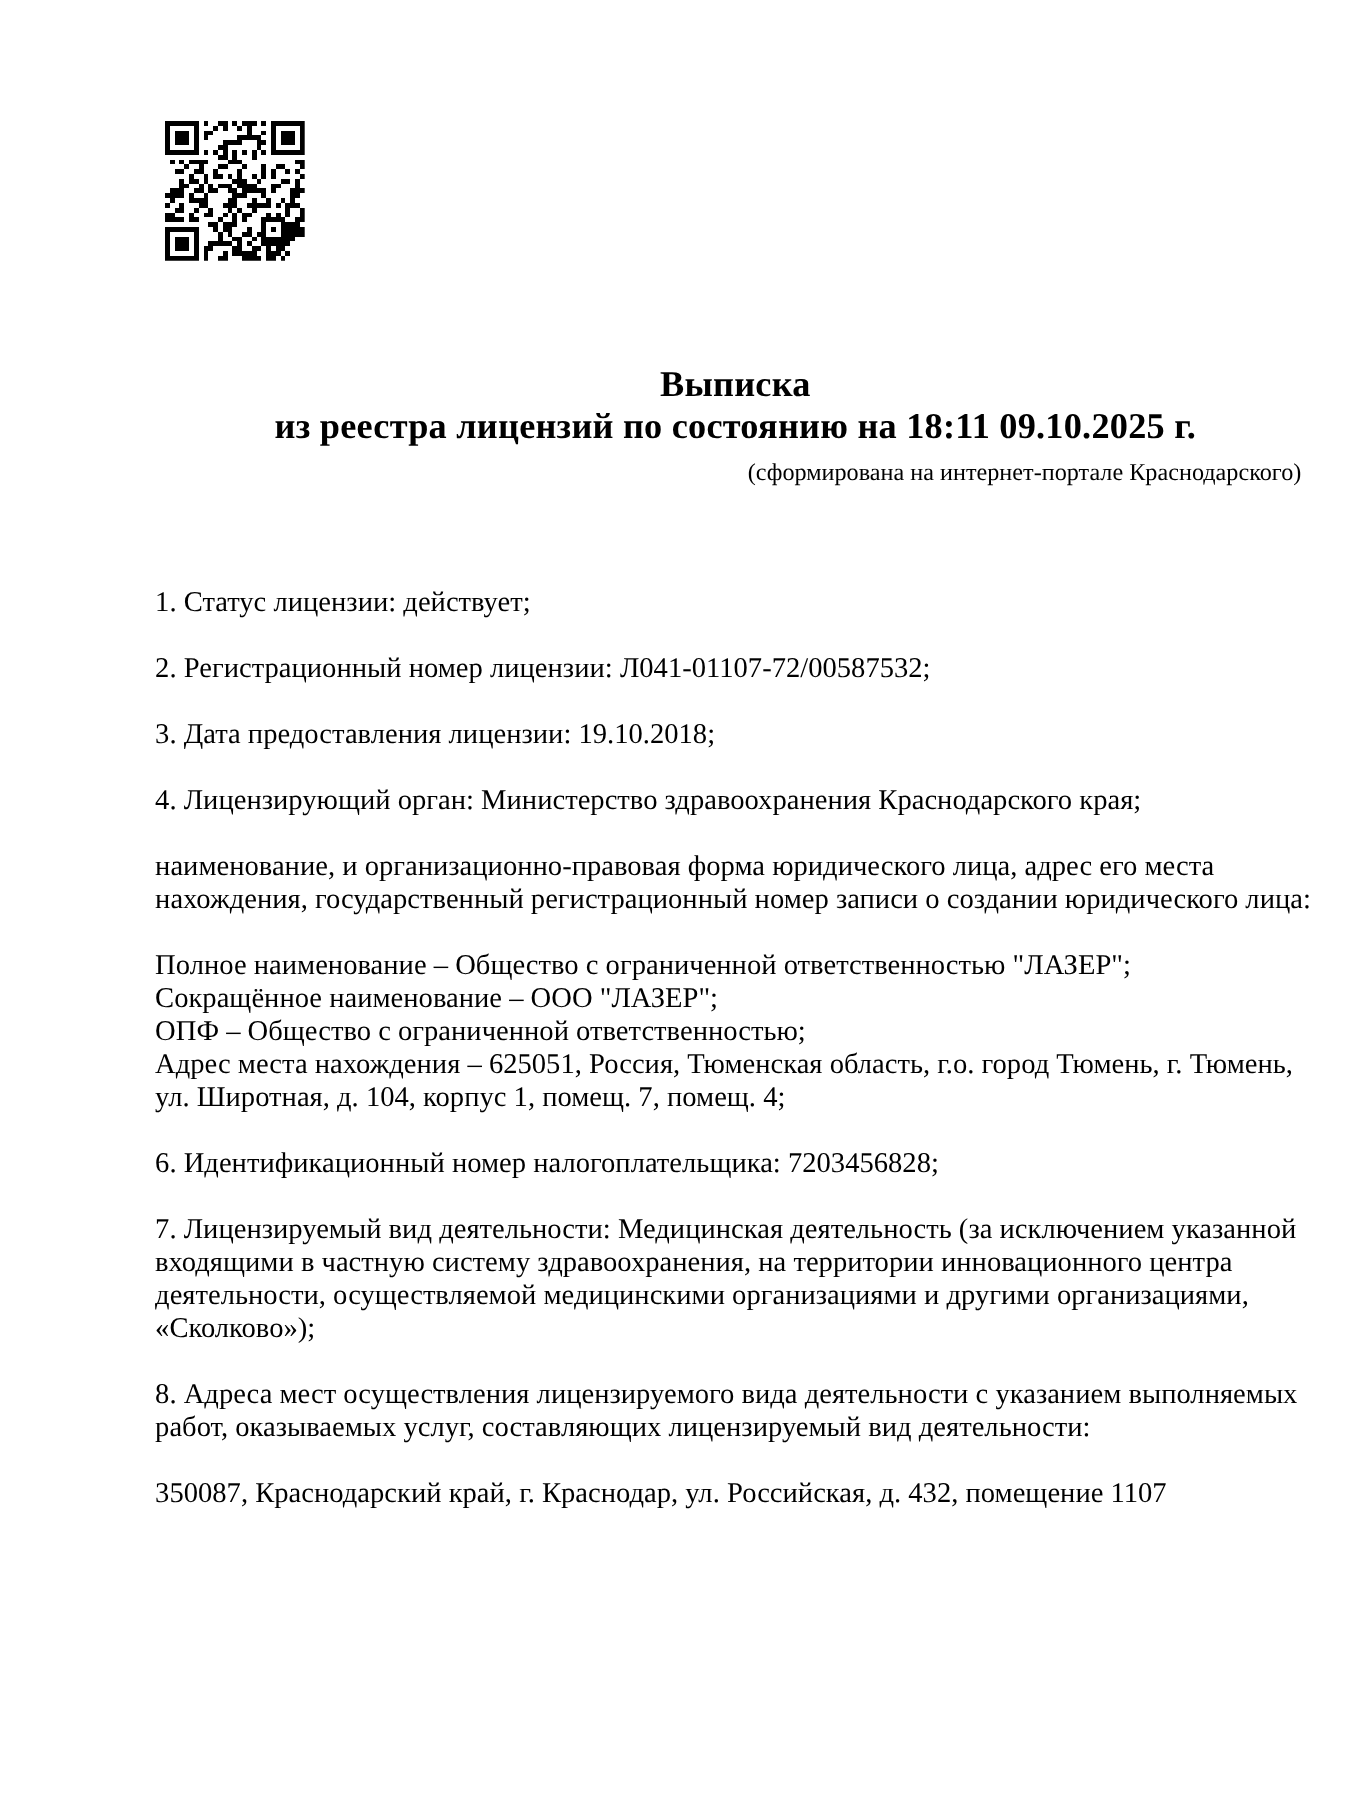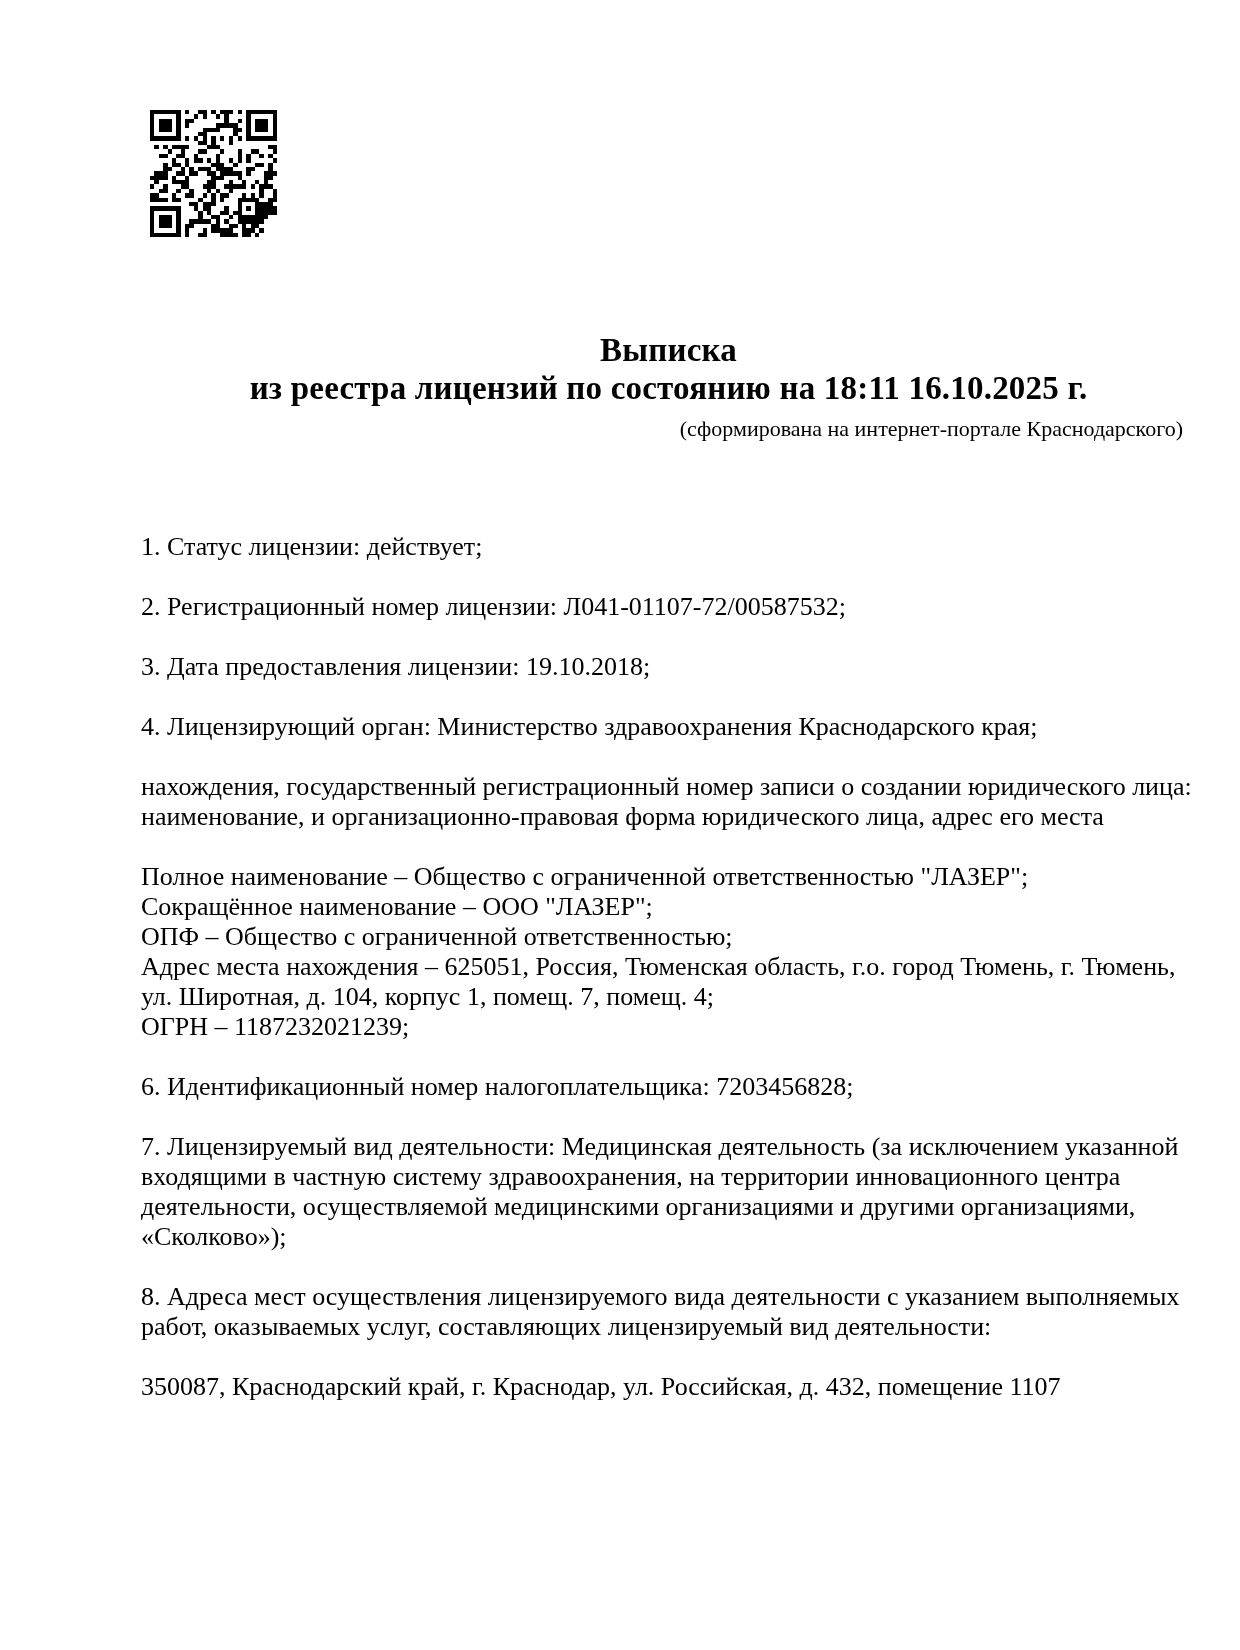--- a/index.html
+++ b/index.html
@@ -444,49 +444,48 @@
         <rect x="18" y="28" width="1" height="1" fill="#000"></rect>
         <rect x="19" y="28" width="1" height="1" fill="#000"></rect>
         <rect x="21" y="28" width="1" height="1" fill="#000"></rect>
         <rect x="22" y="28" width="1" height="1" fill="#000"></rect>
         <rect x="24" y="28" width="1" height="1" fill="#000"></rect>
       </svg>
   </div>
 
   <div class="title-block">
     <div>Выписка</div>
-    <div>из реестра лицензий по состоянию на 18:11 16.10.2025 г.</div>
+    <div>из реестра лицензий по состоянию на 18:11 09.10.2025 г.</div>
   </div>
 
   <div class="subtitle">(сформирована на интернет-портале Краснодарского)</div>
 
   <div class="doc-body" id="doc-body">
       <div class="para">
         <div class="line">1. Статус лицензии: действует;</div>
       </div>
       <div class="para">
         <div class="line">2. Регистрационный номер лицензии: Л041-01107-72/00587532;</div>
       </div>
       <div class="para">
         <div class="line">3. Дата предоставления лицензии: 19.10.2018;</div>
       </div>
       <div class="para">
         <div class="line">4. Лицензирующий орган: Министерство здравоохранения Краснодарского края;</div>
       </div>
       <div class="para">
+        <div class="line">наименование, и организационно-правовая форма юридического лица, адрес его места</div>
         <div class="line">нахождения, государственный регистрационный номер записи о создании юридического лица:</div>
-        <div class="line">наименование, и организационно-правовая форма юридического лица, адрес его места</div>
       </div>
       <div class="para">
         <div class="line">Полное наименование – Общество с ограниченной ответственностью "ЛАЗЕР";</div>
         <div class="line">Сокращённое наименование – ООО "ЛАЗЕР";</div>
         <div class="line">ОПФ – Общество с ограниченной ответственностью;</div>
         <div class="line">Адрес места нахождения – 625051, Россия, Тюменская область, г.о. город Тюмень, г. Тюмень,</div>
         <div class="line">ул. Широтная, д. 104, корпус 1, помещ. 7, помещ. 4;</div>
-        <div class="line">ОГРН – 1187232021239;</div>
       </div>
       <div class="para">
         <div class="line">6. Идентификационный номер налогоплательщика: 7203456828;</div>
       </div>
       <div class="para">
         <div class="line">7. Лицензируемый вид деятельности: Медицинская деятельность (за исключением указанной</div>
         <div class="line">входящими в частную систему здравоохранения, на территории инновационного центра</div>
         <div class="line">деятельности, осуществляемой медицинскими организациями и другими организациями,</div>
         <div class="line">«Сколково»);</div>
       </div>

